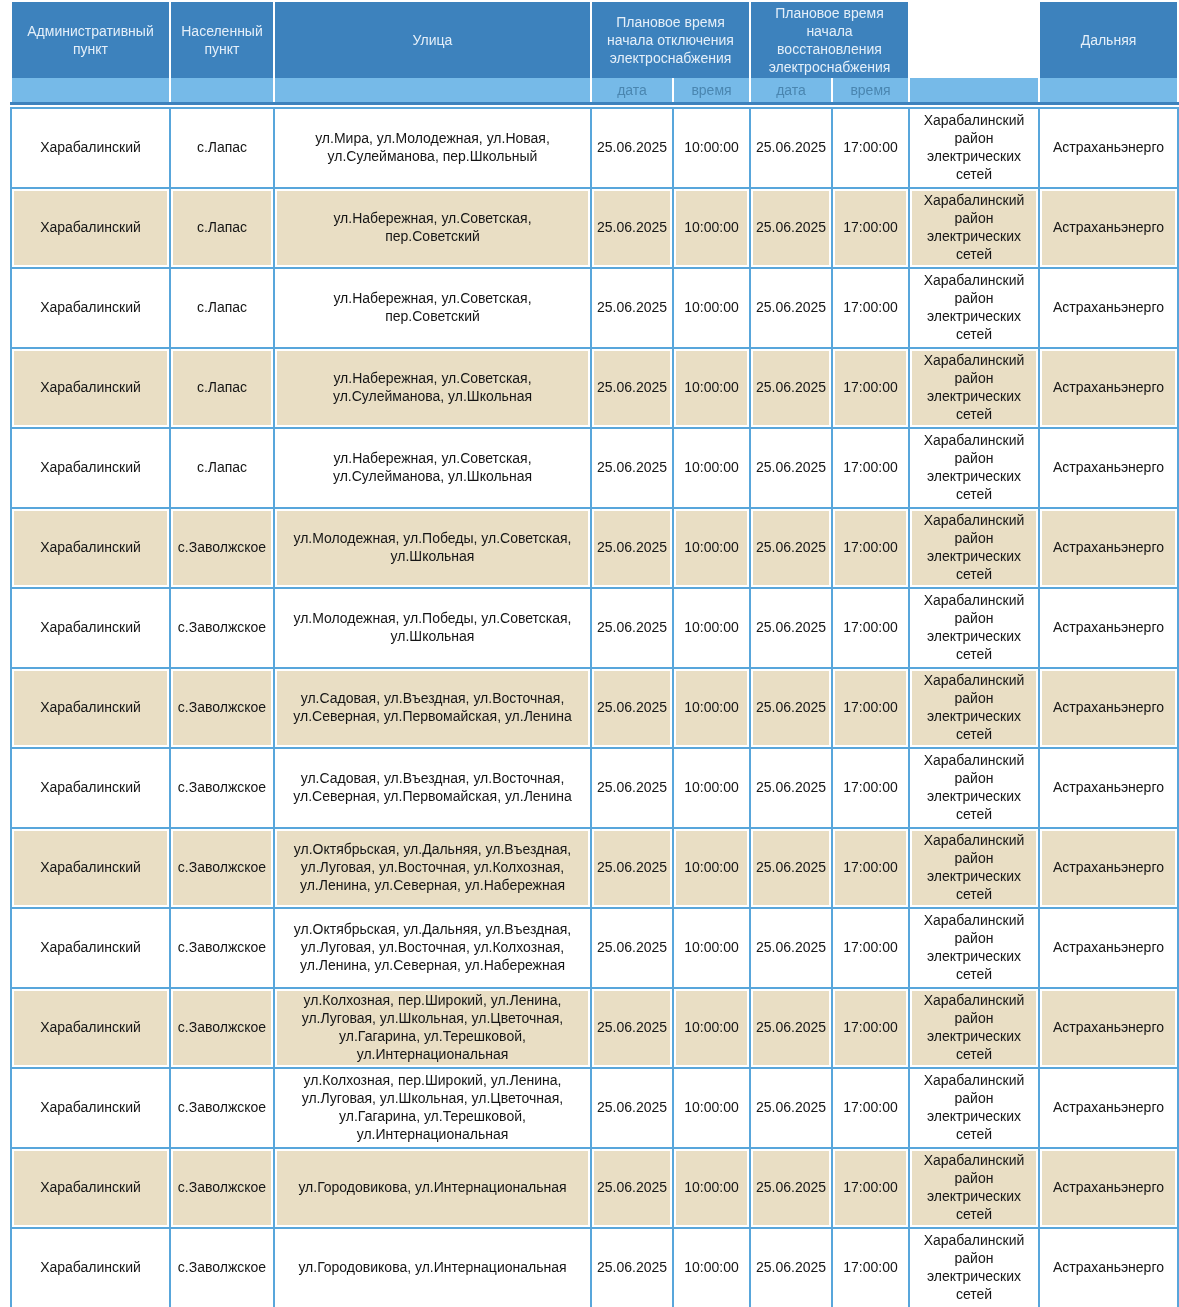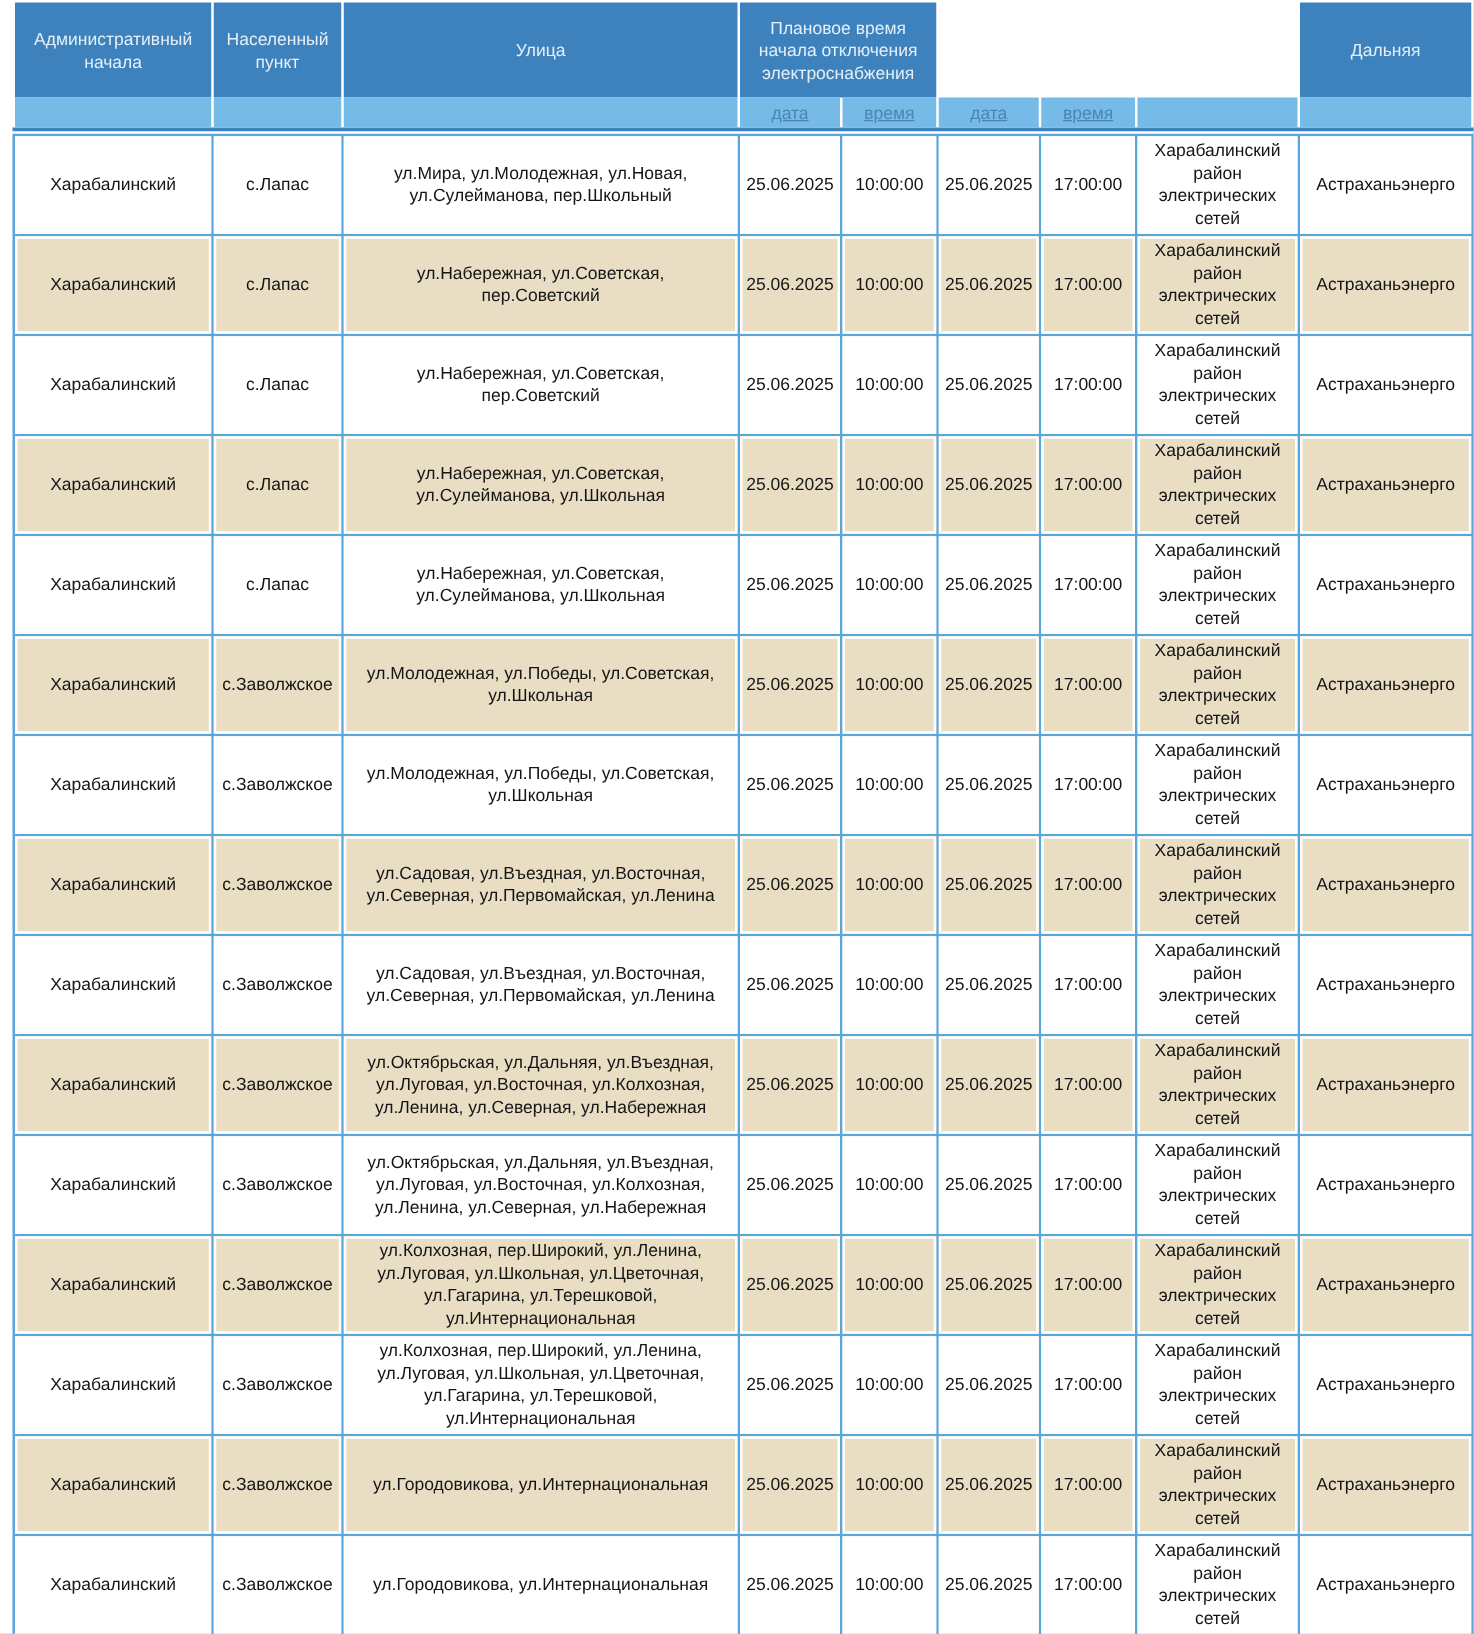--- a/index.html
+++ b/index.html
@@ -30,21 +30,21 @@
     background:#ffffff;
   }
   .hcell{
     background:var(--header-bg);color:var(--header-text);
     display:flex;align-items:center;justify-content:center;text-align:center;
     font-size:14px;line-height:1.3;padding:0 4px;box-sizing:border-box;overflow:hidden;
   }
   .shcell{
     background:var(--subheader-bg);color:var(--subheader-text);
     display:flex;align-items:center;justify-content:center;text-align:center;
-    font-size:14px;box-sizing:border-box;overflow:hidden;text-decoration:underline;
+    font-size:14px;box-sizing:border-box;overflow:hidden;
   }
   .hsep{
     margin-left:10px;width:1169px;height:3px;background:var(--header-bg);
   }
   
   .tbody{
     margin-left:10px;margin-top:2px;width:1169px;box-sizing:border-box;
     background:var(--grid-line);
     padding:2px;
     display:flex;flex-direction:column;gap:2px;
@@ -62,24 +62,25 @@
   }
   .cell.streets{padding:0 10px;}
   .trow.alt .cell{background:var(--row-alt-bg);}
 </style>
 </head>
 <body>
 
 <div class="page">
 
   <div class="thead">
-    <div class="hcell" style="grid-column:1;grid-row:1">Административный начала</div>
+    <div class="hcell" style="grid-column:1;grid-row:1">Административный пункт</div>
     <div class="hcell" style="grid-column:2;grid-row:1">Населенный пункт</div>
     <div class="hcell" style="grid-column:4 / span 2;grid-row:1">Плановое время начала отключения электроснабжения</div>
     <div class="hcell" style="grid-column:3;grid-row:1">Улица</div>
+    <div class="hcell" style="grid-column:6 / span 2;grid-row:1">Плановое время начала восстановления электроснабжения</div>
     <div class="hcell" style="grid-column:9;grid-row:1">Дальняя</div>
 
     <div class="shcell" style="grid-column:1;grid-row:2"></div>
     <div class="shcell" style="grid-column:2;grid-row:2"></div>
     <div class="shcell" style="grid-column:3;grid-row:2"></div>
     <div class="shcell" style="grid-column:4;grid-row:2">дата</div>
     <div class="shcell" style="grid-column:5;grid-row:2">время</div>
     <div class="shcell" style="grid-column:6;grid-row:2">дата</div>
     <div class="shcell" style="grid-column:7;grid-row:2">время</div>
     <div class="shcell" style="grid-column:8;grid-row:2"></div>

